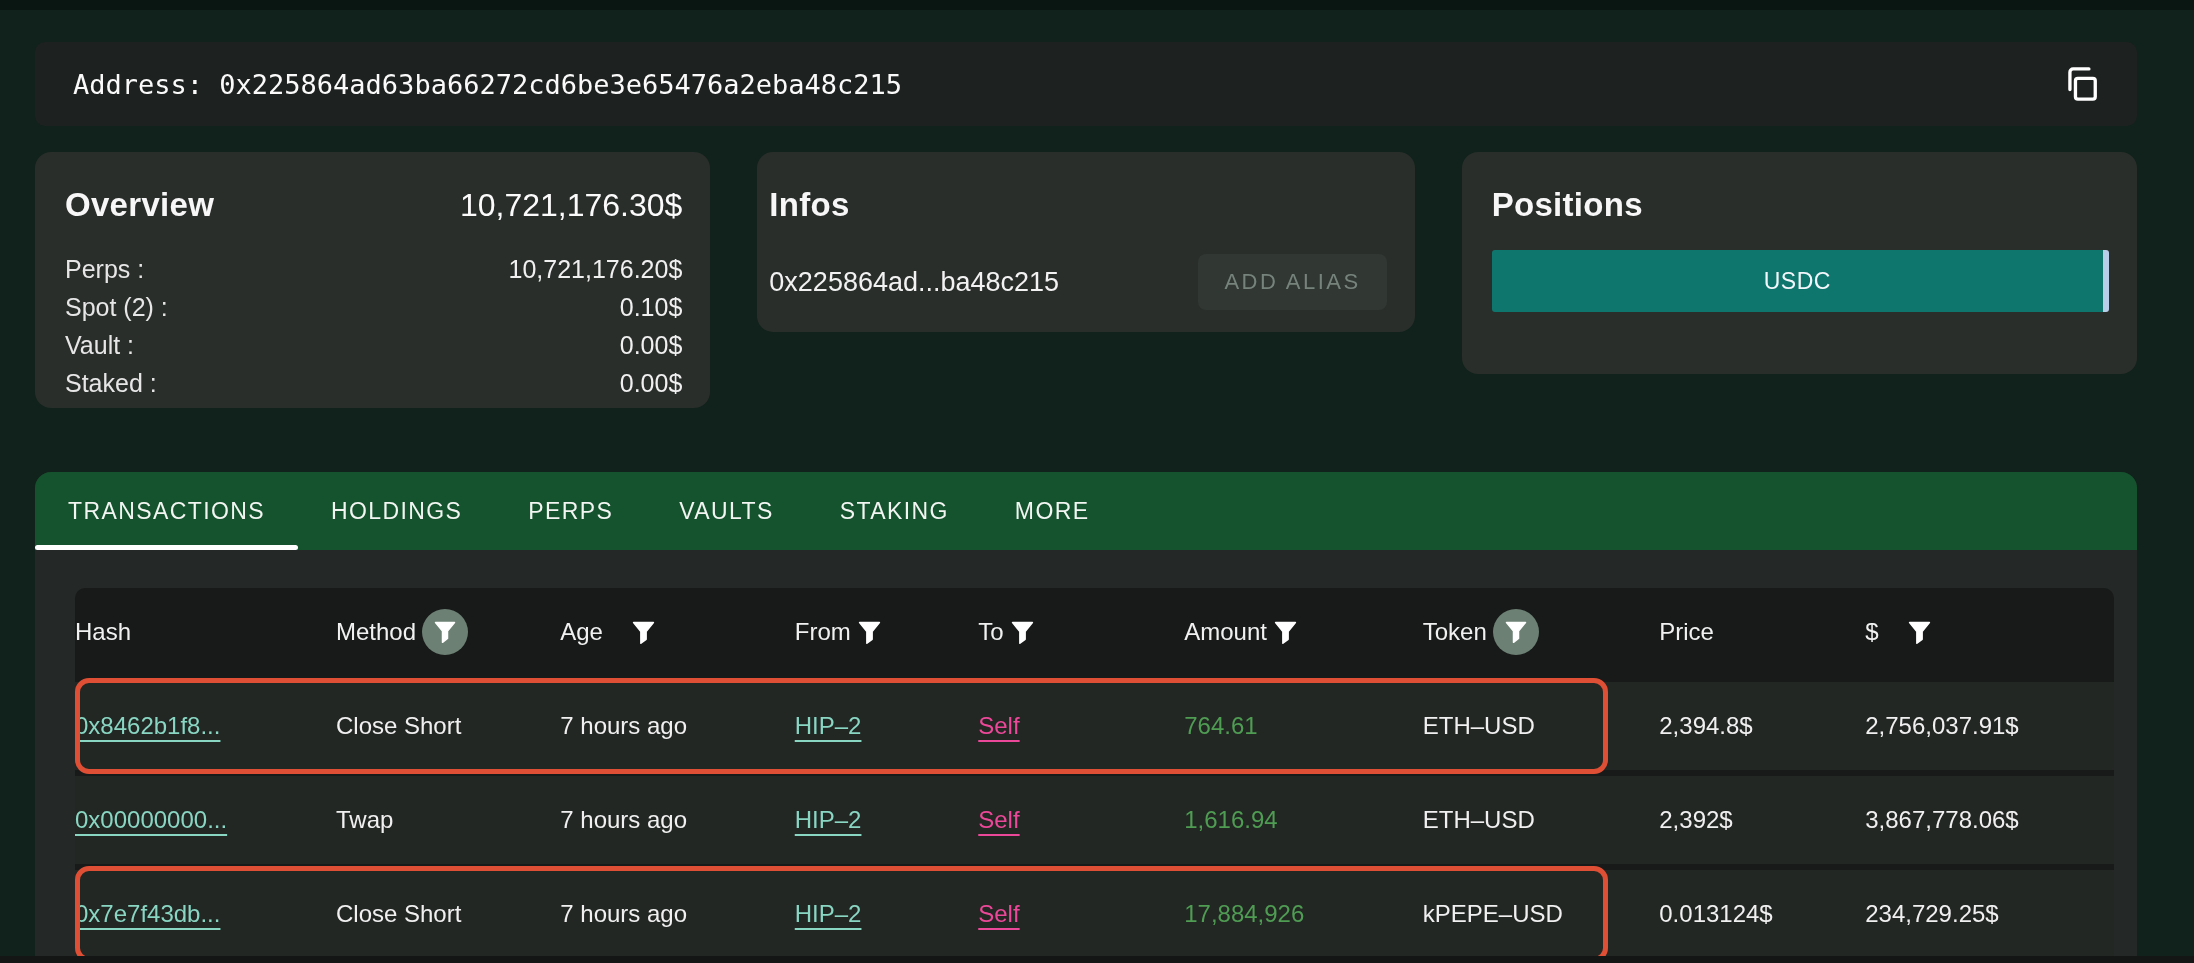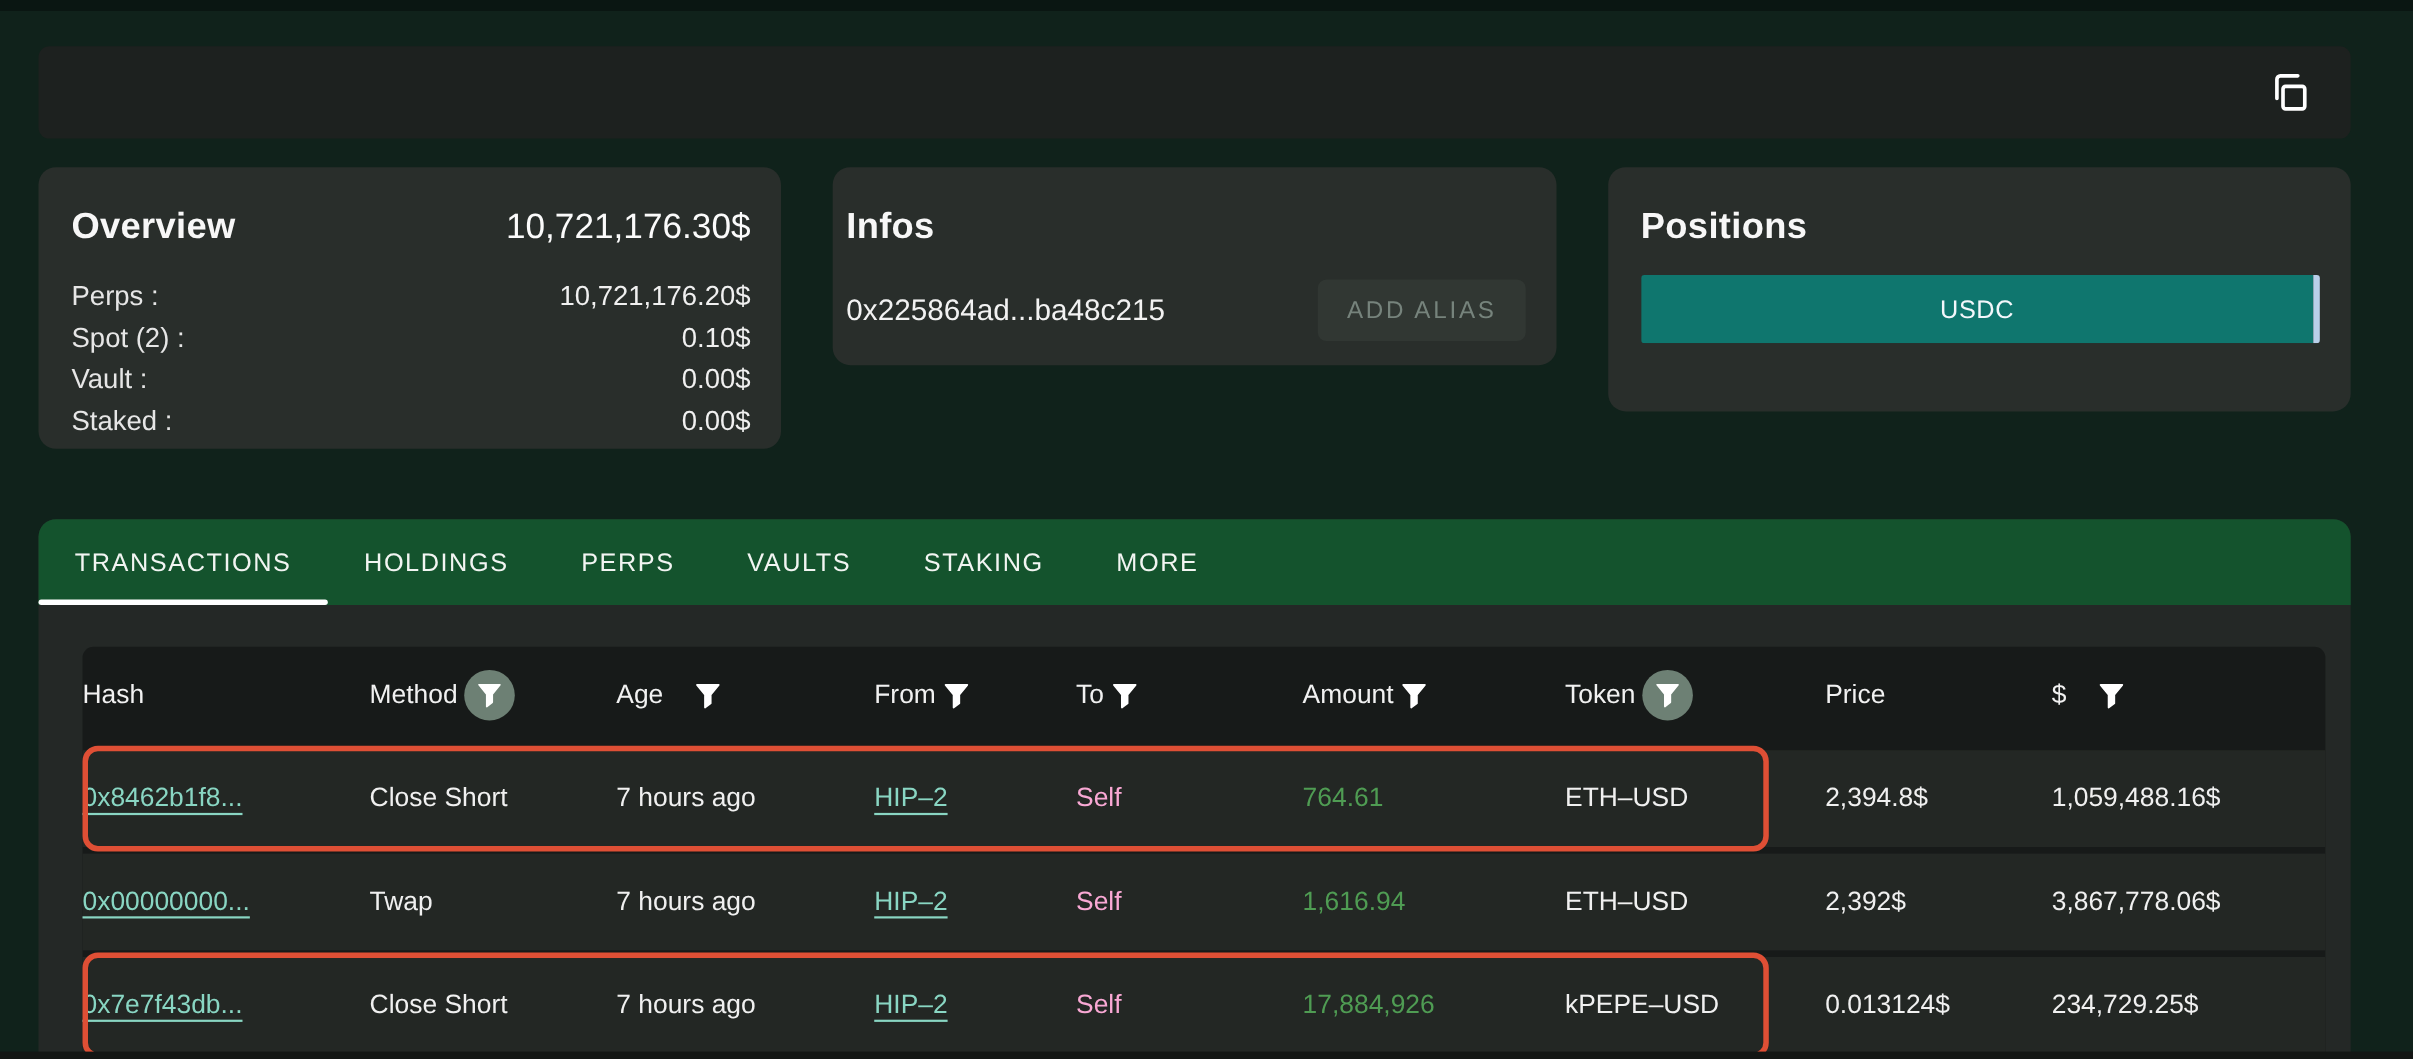--- a/index.html
+++ b/index.html
@@ -76,33 +76,34 @@
   .filter-circle svg { width:24px; height:26px; fill:#ffffff; stroke:#ffffff; stroke-width:1.5; stroke-linejoin:round; }
 
   .row { position:relative; height:88px; background:#232724; margin-top:6px; font-size:24px; color:#f0f0f0; }
   .row:first-of-type { margin-top:10px; }
   .row-outline {
     position:absolute; left:0; top:-4px; bottom:-4px; width:75.2%;
     border:5px solid #df4f35; border-radius:14px; pointer-events:none;
   }
   .cell { white-space:nowrap; }
   .link-teal { color:#89d6c3; text-decoration:underline; text-underline-offset:6px; cursor:pointer; }
-  .link-gray { color:#f9a8d4; text-underline-offset:6px; cursor:pointer; }
+  .link-gray { color:#ec4899; text-decoration:underline; text-underline-offset:6px; cursor:pointer; }
   .amount { color:#4f9c53; }
 
   .bottom-strip { position:fixed; left:0; right:0; bottom:0; height:7px; background:#131614; }
 </style>
 </head>
 <body>
 
 <div class="top-strip"></div>
 
 <div class="content">
 
   <div class="address-bar">
+    <span class="address-text"><span>Address: </span><span>0x225864ad63ba66272cd6be3e65476a2eba48c215</span></span>
     <button class="copy-btn">
       <span style="display:flex">
         <svg viewBox="0 0 24 24" width="38" height="38">
             <rect x="8.5" y="8.5" width="12.5" height="13" rx="1.5"></rect>
             <path d="M5 15.5 V4.5 a2 2 0 0 1 2-2 h10"></path>
           </svg>
       </span>
     </button>
   </div>
 
@@ -249,21 +250,21 @@
       <div class="row grid-cols">
         <span class="row-outline"></span>
         <span class="cell link-teal">0x8462b1f8...</span>
         <span class="cell">Close Short</span>
         <span class="cell">7 hours ago</span>
         <span class="cell link-teal">HIP–2</span>
         <span class="cell link-gray">Self</span>
         <span class="cell amount">764.61</span>
         <span class="cell">ETH–USD</span>
         <span class="cell">2,394.8$</span>
-        <span class="cell">1,059,488.16$</span>
+        <span class="cell">2,756,037.91$</span>
       </div>
 
       <div class="row grid-cols">
         <span class="cell link-teal">0x00000000...</span>
         <span class="cell">Twap</span>
         <span class="cell">7 hours ago</span>
         <span class="cell link-teal">HIP–2</span>
         <span class="cell link-gray">Self</span>
         <span class="cell amount">1,616.94</span>
         <span class="cell">ETH–USD</span>

